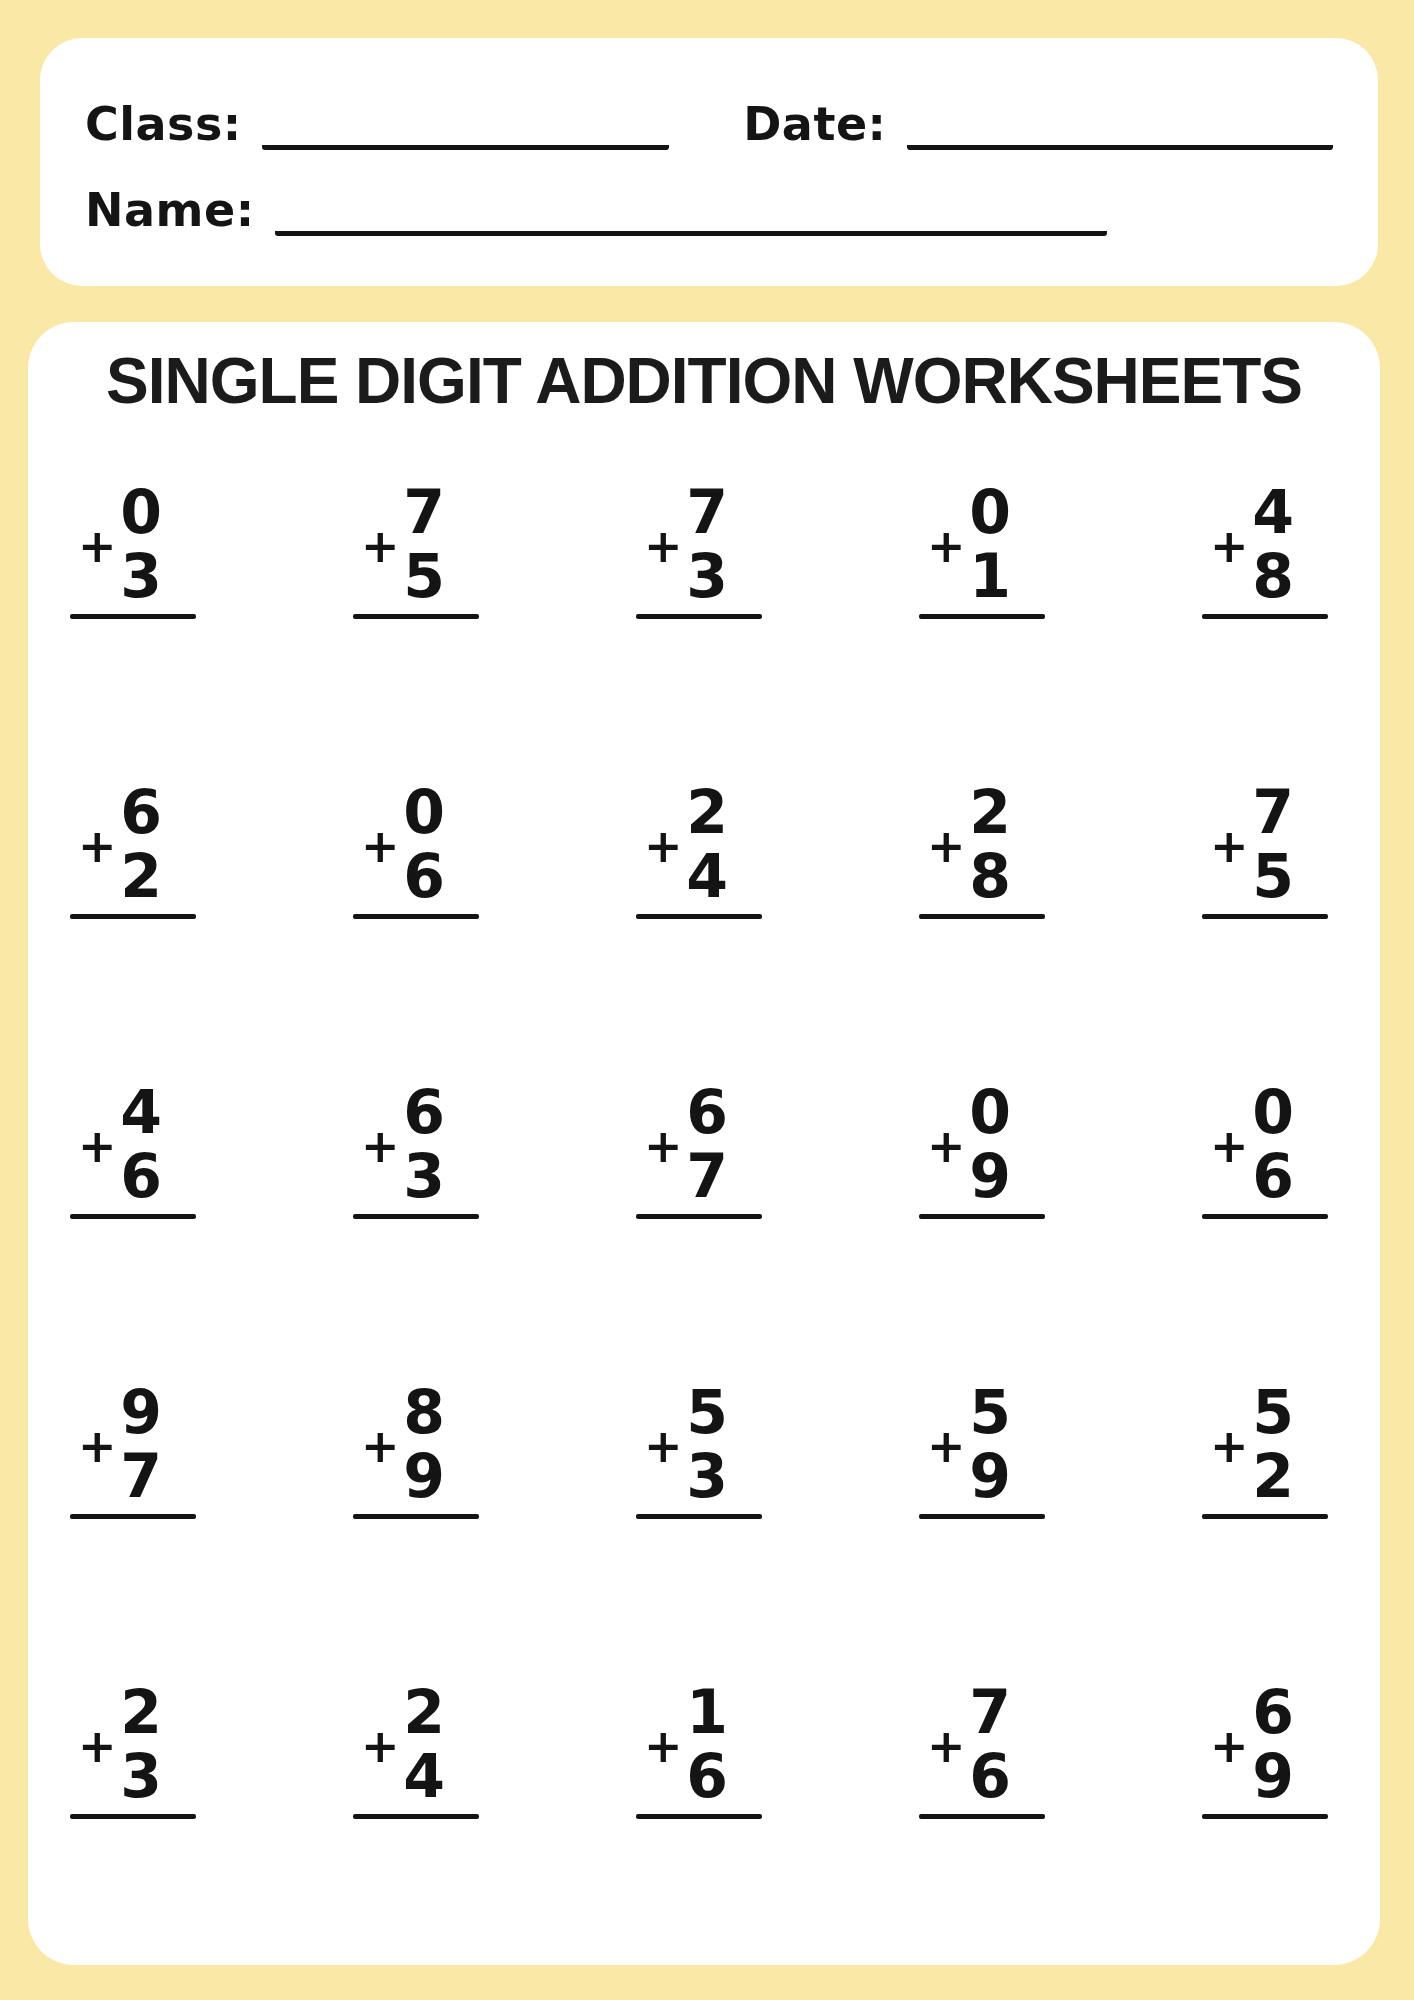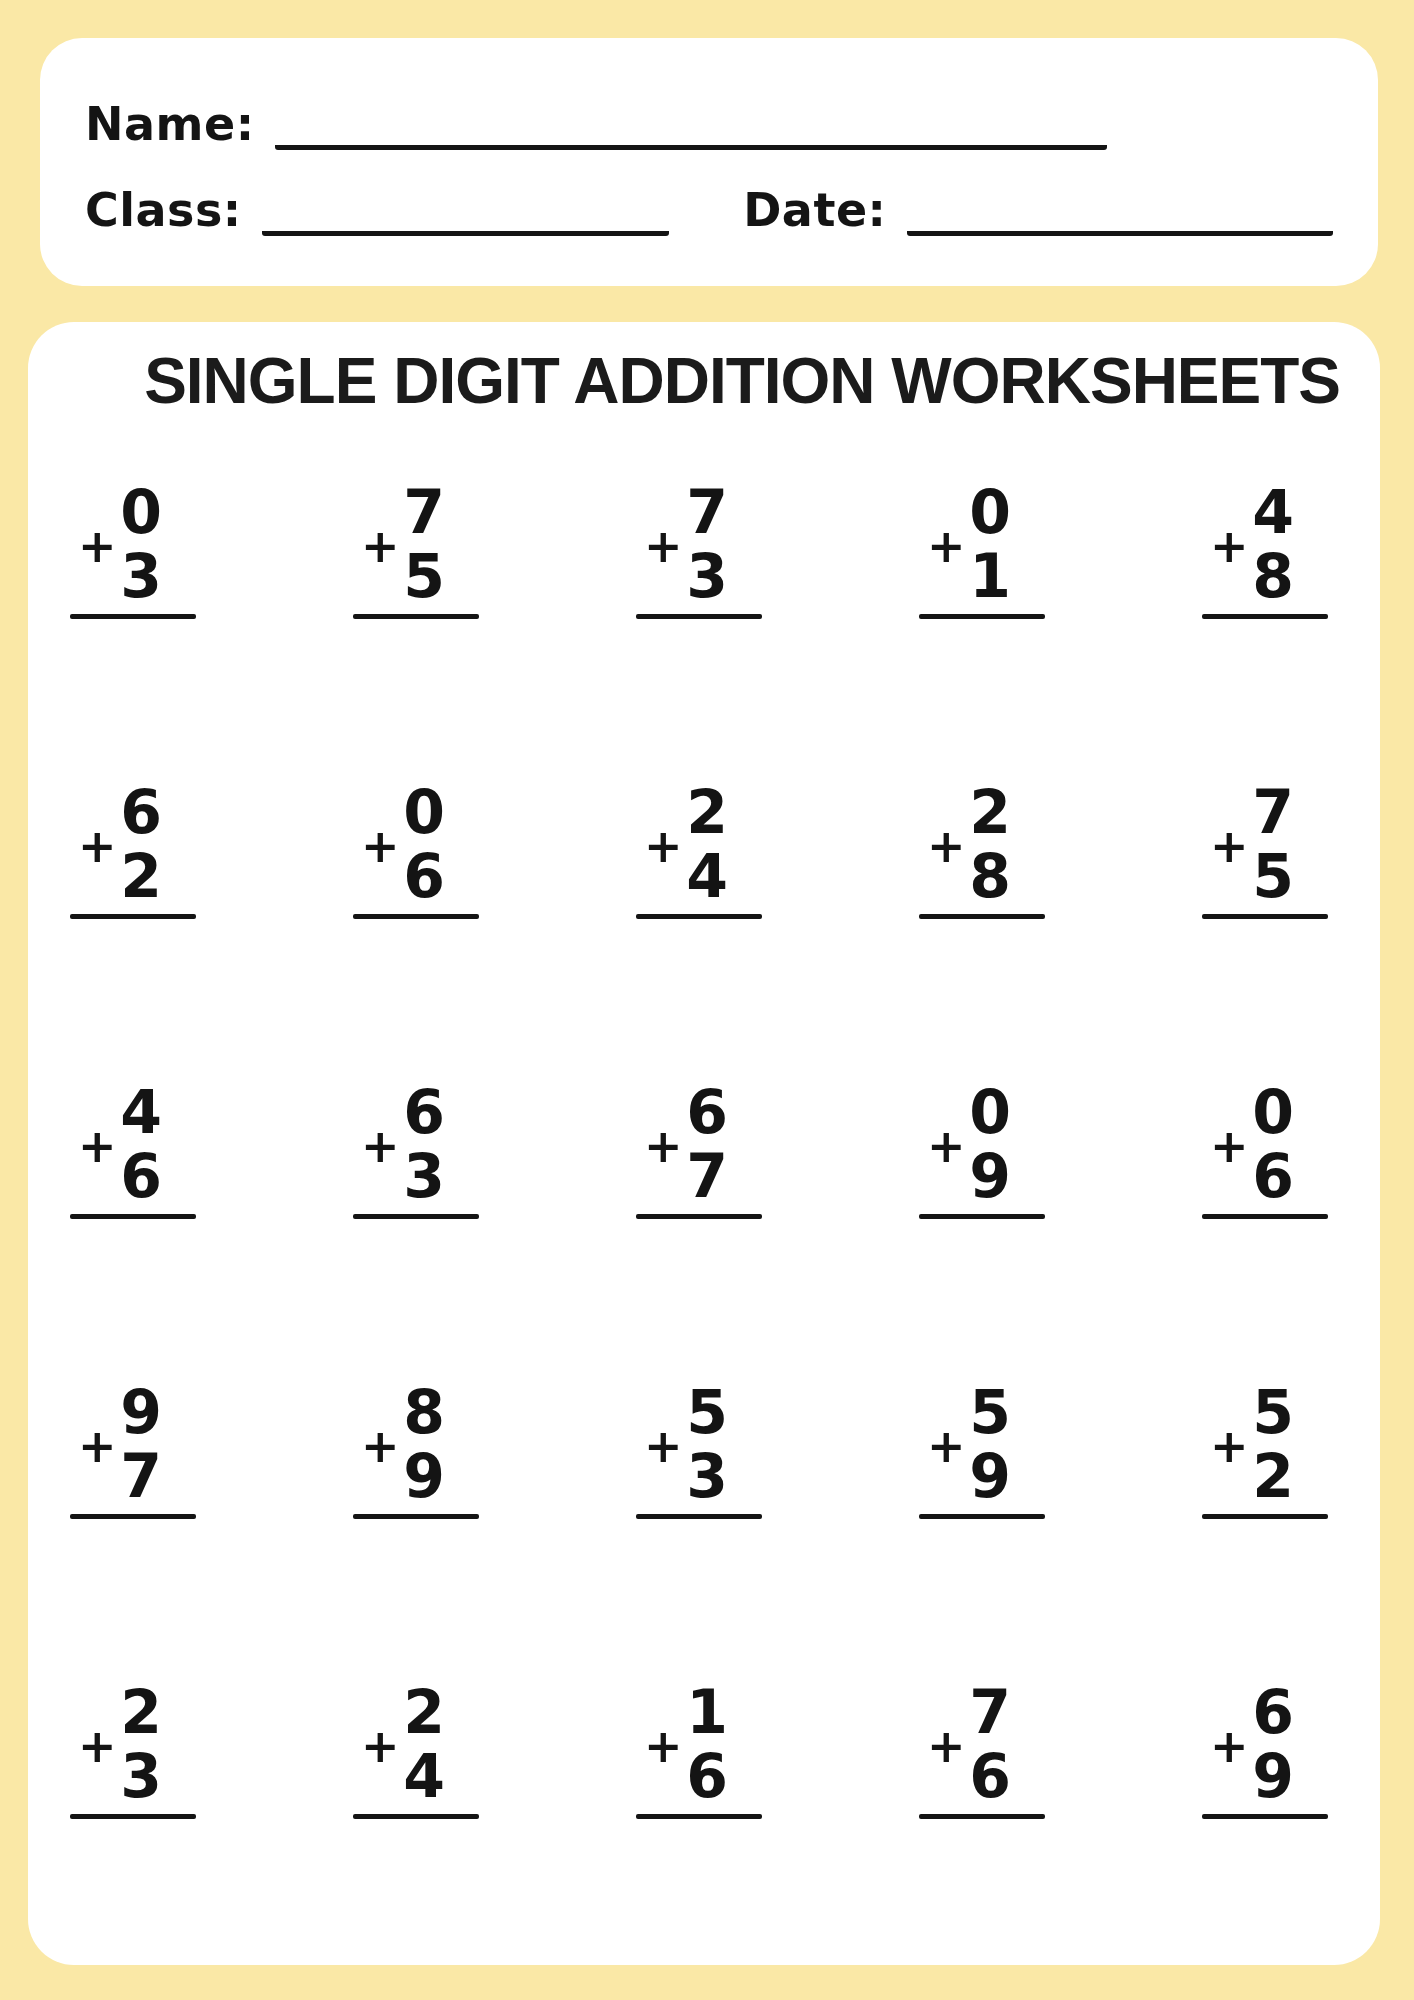--- a/index.html
+++ b/index.html
@@ -56,21 +56,21 @@
   .main-card {
     position: absolute;
     left: 28px; top: 322px;
     width: 1352px; height: 1643px;
     background: var(--card);
     border-radius: 46px;
     padding: 26px 40px 0 40px;
   }
   .sheet-title {
     margin: 0;
-    text-align: right;
+    text-align: center;
     font-family: "Liberation Sans", sans-serif;
     font-weight: bold;
     font-size: 64px;
     line-height: 1.05;
     letter-spacing: -1px;
     color: #1b1b1b;
     white-space: nowrap;
   }
 
   .problems-grid {
@@ -112,29 +112,29 @@
     width: 126px; height: 5px;
     background: var(--ink);
     border-radius: 2px;
   }
 </style>
 </head>
 <body>
 
 <div class="header-card">
   <div class="field-row">
-    <span class="field-label">Name:</span>
-    <div class="blank-line name-line"></div>
-  </div>
-  <div class="field-row">
     <span class="field-label">Class:</span>
     <div class="blank-line class-line"></div>
     <span class="field-label date-label">Date:</span>
     <div class="blank-line date-line"></div>
   </div>
+  <div class="field-row">
+    <span class="field-label">Name:</span>
+    <div class="blank-line name-line"></div>
+  </div>
 </div>
 
 <div class="main-card">
   <h1 class="sheet-title">SINGLE DIGIT ADDITION WORKSHEETS</h1>
   <div class="problems-grid">
       <div class="problem">
     <span class="digit digit-top">0</span>
     <span class="plus-sign">+</span>
     <span class="digit digit-bottom">3</span>
     <div class="answer-line"></div>

